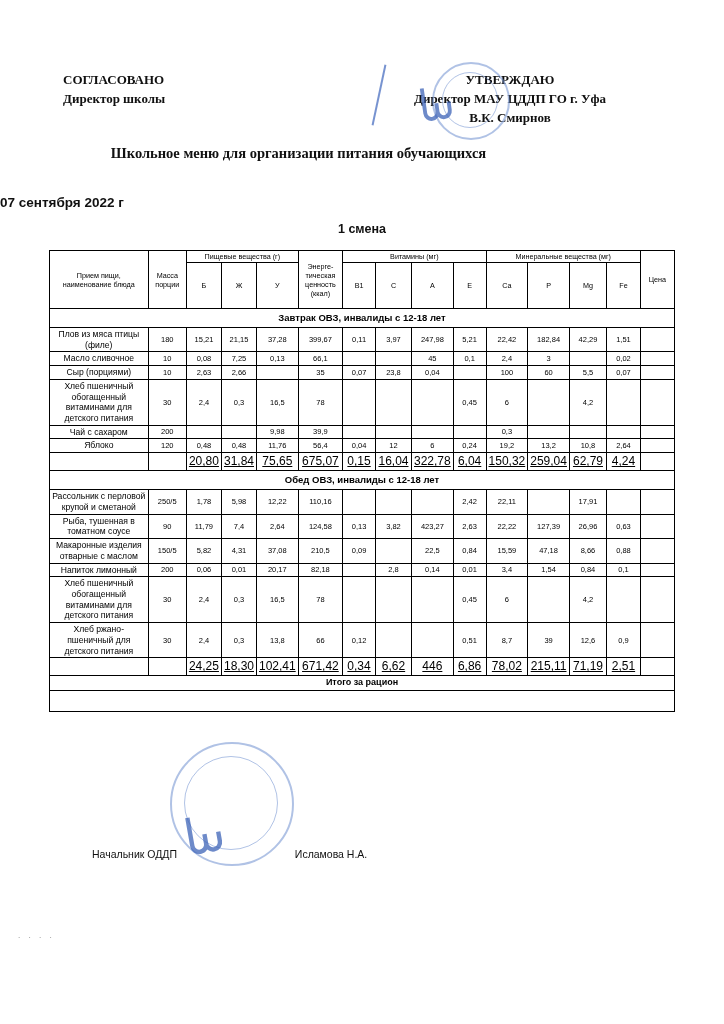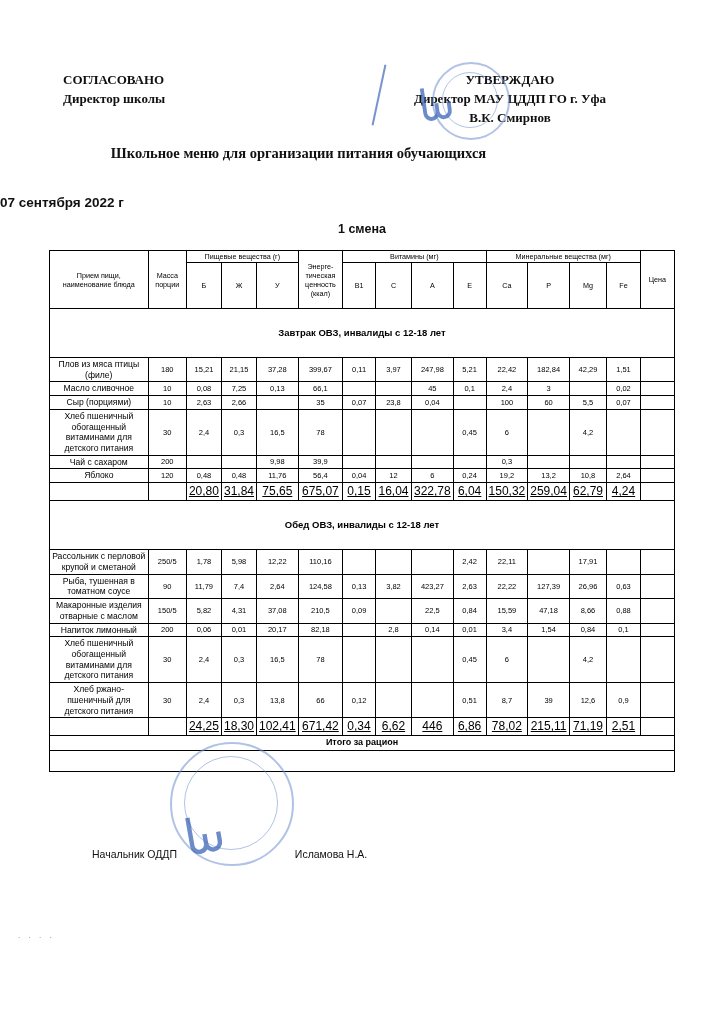--- a/index.html
+++ b/index.html
@@ -125,21 +125,21 @@
     font-size: 7.2px;
   }
   td.dish {
     text-align: left;
     padding-left: 4px;
     font-size: 8.6px;
   }
   tr.section td {
     font-weight: bold;
     font-size: 9.5px;
-    padding: 18px 0;
+    padding: 3px 0;
   }
   tr.totals td {
     font-size: 12px;
     text-decoration: underline;
   }
   .col-dish { width: 130px; }
   .col-mass { width: 42px; }
   .col-nut  { width: 30px; }
   .col-en   { width: 42px; }
   .col-vit  { width: 32px; }

